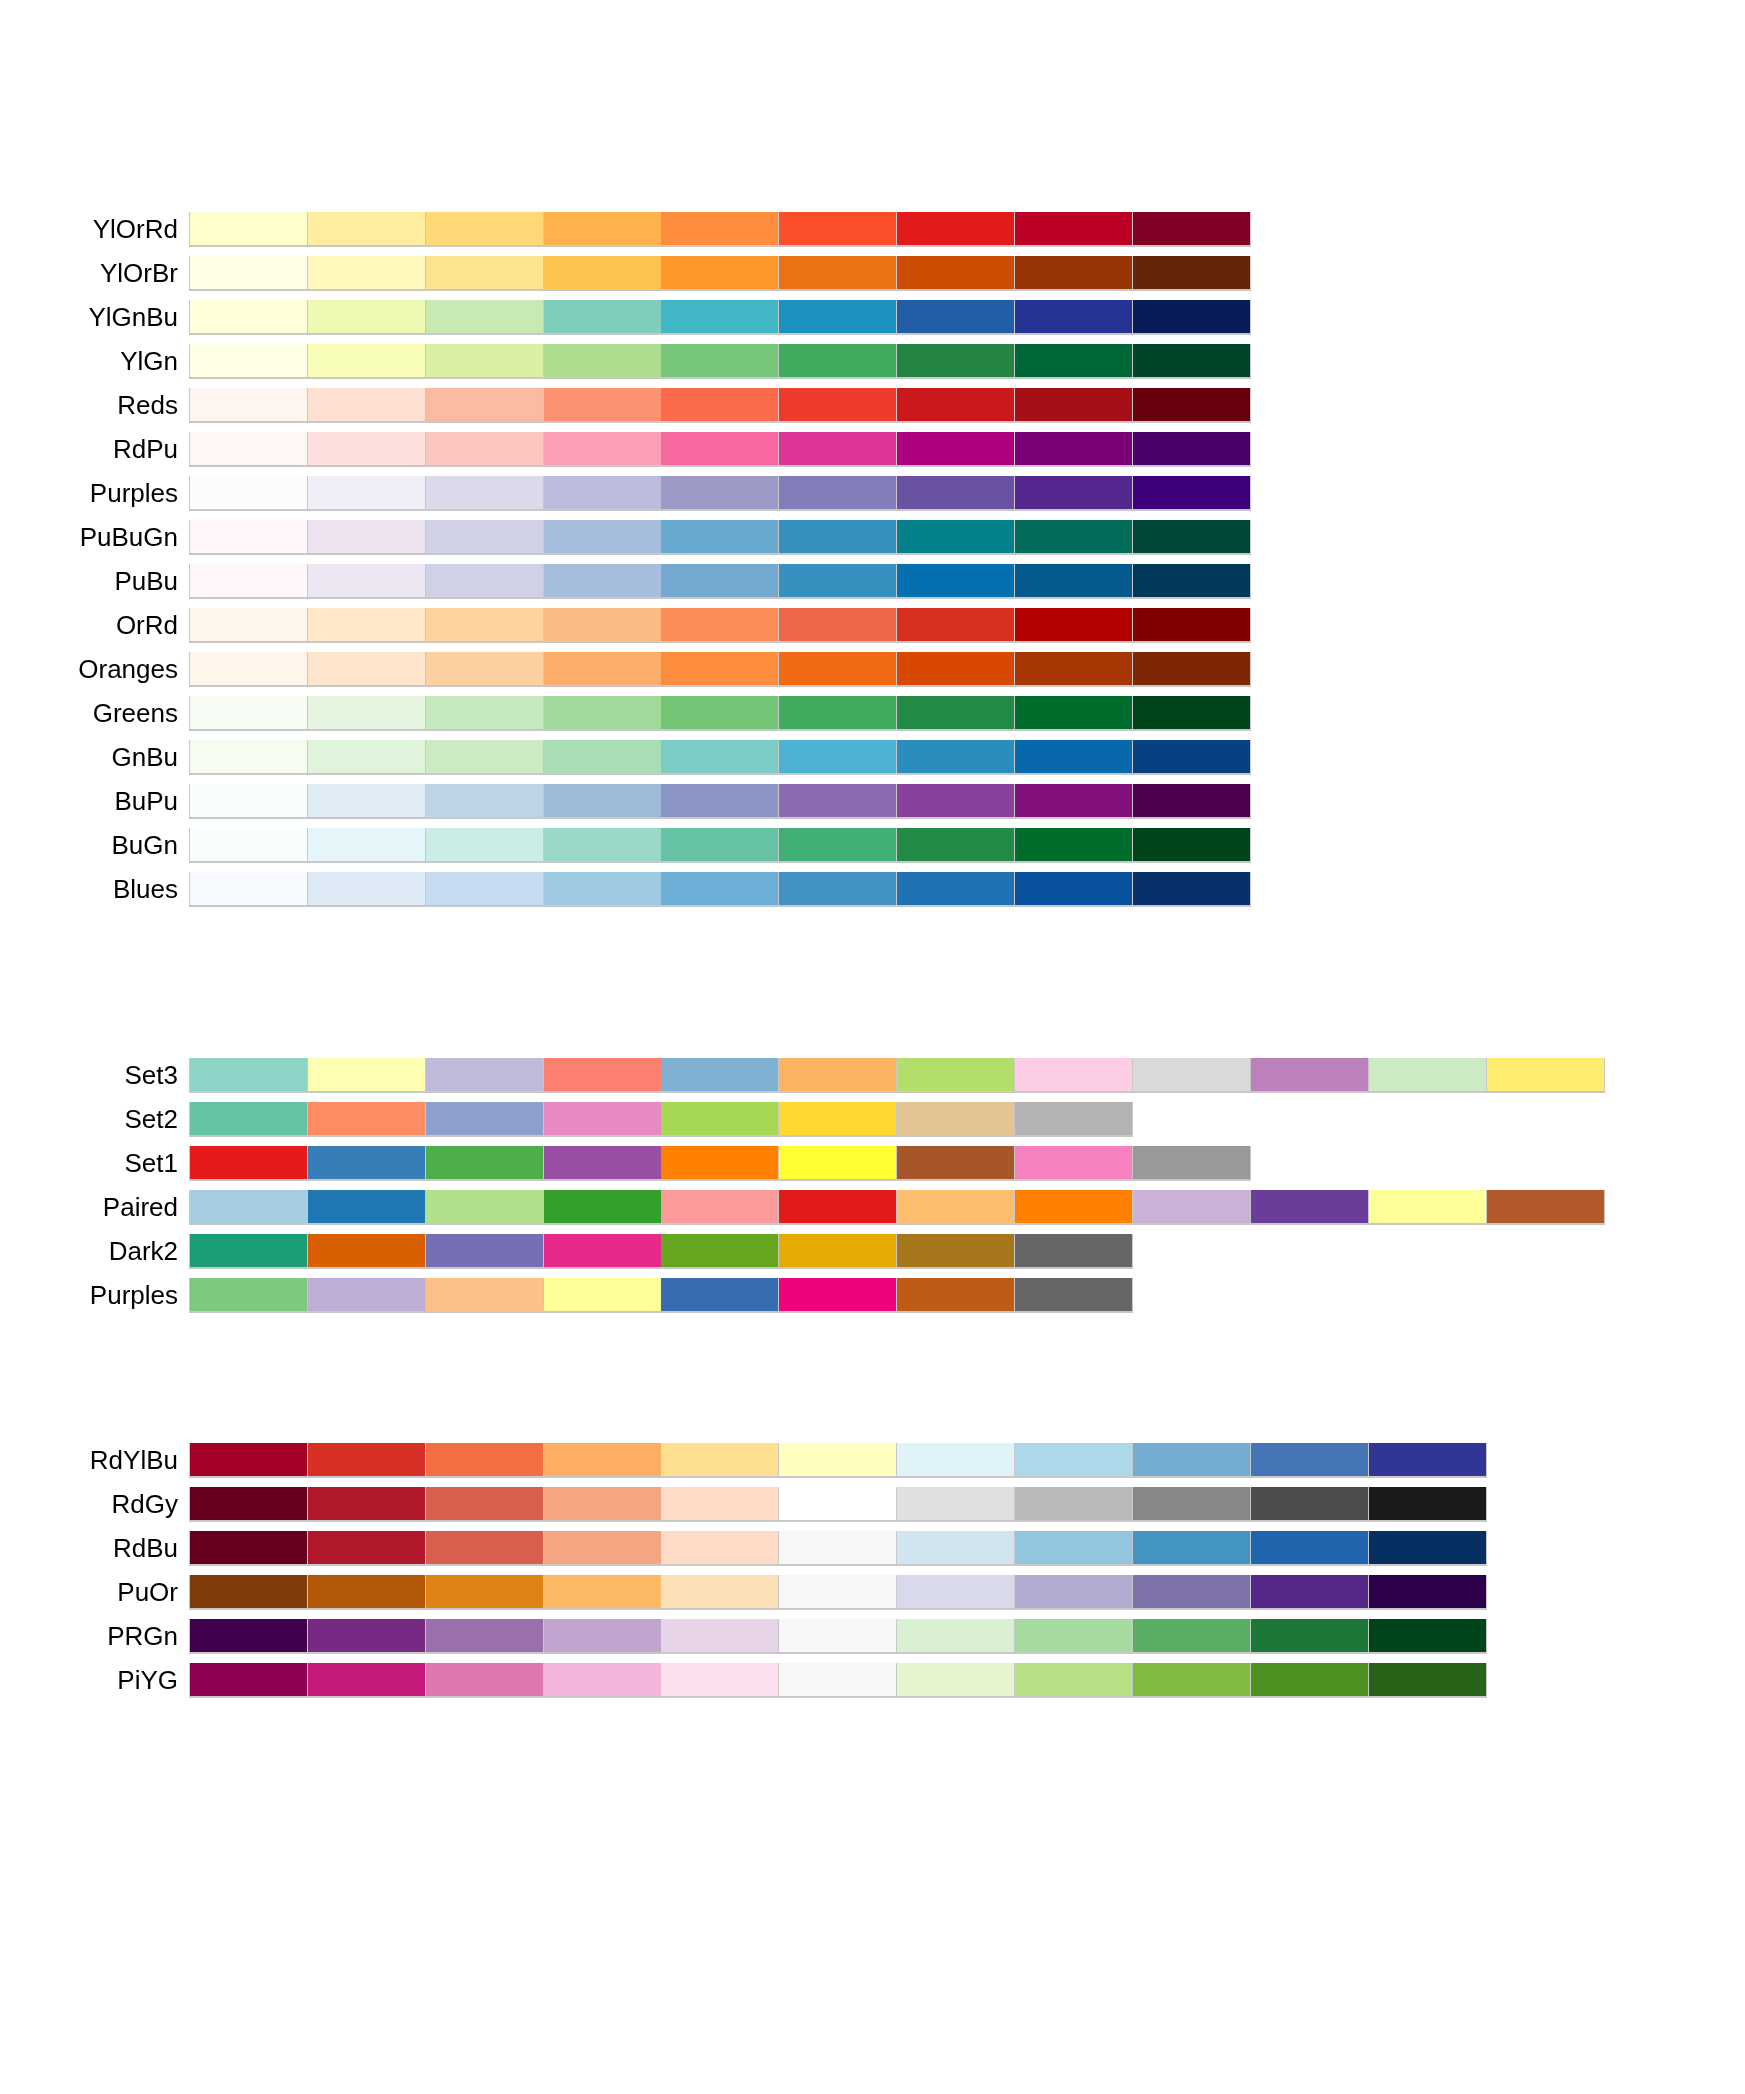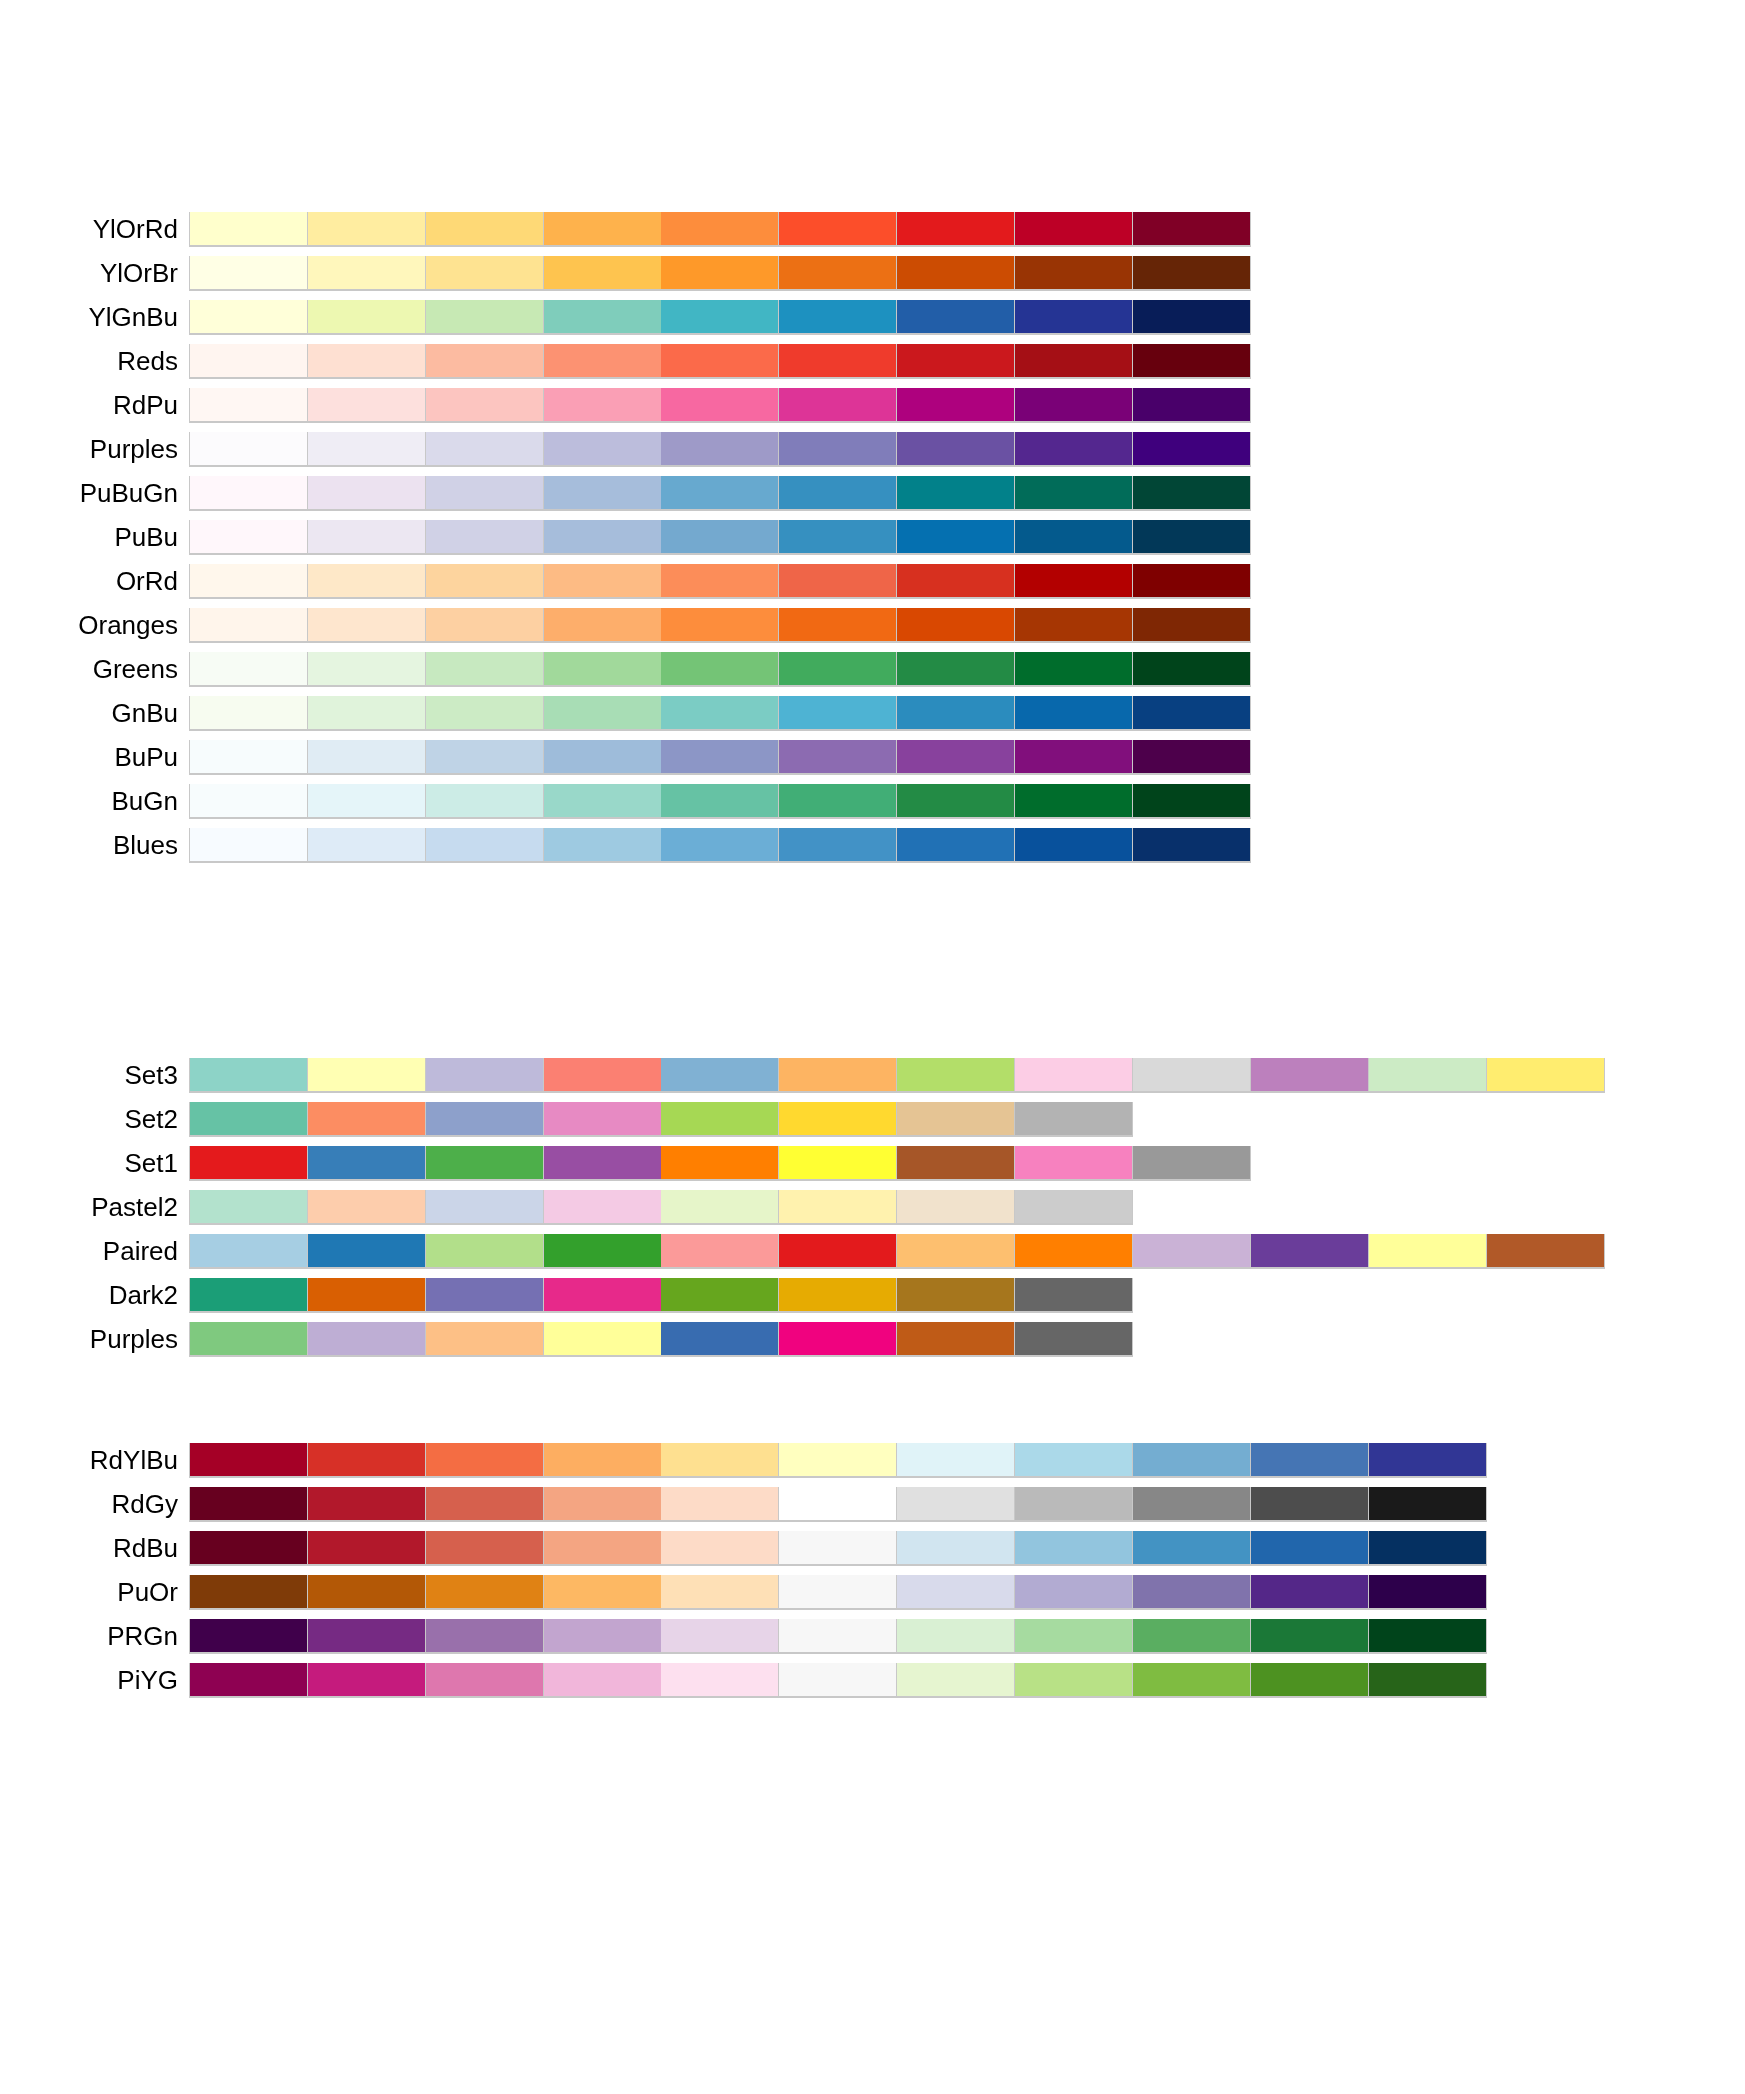--- a/index.html
+++ b/index.html
@@ -90,20 +90,34 @@
           <div class="swatch" style="background: rgb(199, 233, 180);"></div>
           <div class="swatch" style="background: rgb(127, 205, 187);"></div>
           <div class="swatch" style="background: rgb(65, 182, 196);"></div>
           <div class="swatch" style="background: rgb(29, 145, 192);"></div>
           <div class="swatch" style="background: rgb(34, 94, 168);"></div>
           <div class="swatch" style="background: rgb(37, 52, 148);"></div>
           <div class="swatch" style="background: rgb(8, 29, 88); margin-right: 0.9px;"></div>
         </div>
       </div>
       <div class="row">
+        <div class="row-label">YlGn</div>
+        <div class="ramp" style="background: rgb(200, 200, 200);">
+          <div class="swatch" style="background: rgb(255, 255, 229);"></div>
+          <div class="swatch" style="background: rgb(247, 252, 185);"></div>
+          <div class="swatch" style="background: rgb(217, 240, 163);"></div>
+          <div class="swatch" style="background: rgb(173, 221, 142);"></div>
+          <div class="swatch" style="background: rgb(120, 198, 121);"></div>
+          <div class="swatch" style="background: rgb(65, 171, 93);"></div>
+          <div class="swatch" style="background: rgb(35, 132, 67);"></div>
+          <div class="swatch" style="background: rgb(0, 104, 55);"></div>
+          <div class="swatch" style="background: rgb(0, 69, 41); margin-right: 0.9px;"></div>
+        </div>
+      </div>
+      <div class="row">
         <div class="row-label">Reds</div>
         <div class="ramp" style="background: rgb(200, 200, 200);">
           <div class="swatch" style="background: rgb(255, 245, 240);"></div>
           <div class="swatch" style="background: rgb(254, 224, 210);"></div>
           <div class="swatch" style="background: rgb(252, 187, 161);"></div>
           <div class="swatch" style="background: rgb(252, 146, 114);"></div>
           <div class="swatch" style="background: rgb(251, 106, 74);"></div>
           <div class="swatch" style="background: rgb(239, 59, 44);"></div>
           <div class="swatch" style="background: rgb(203, 24, 29);"></div>
           <div class="swatch" style="background: rgb(165, 15, 21);"></div>
@@ -304,33 +318,20 @@
           <div class="swatch" style="background: rgb(77, 175, 74);"></div>
           <div class="swatch" style="background: rgb(152, 78, 163);"></div>
           <div class="swatch" style="background: rgb(255, 127, 0);"></div>
           <div class="swatch" style="background: rgb(255, 255, 51);"></div>
           <div class="swatch" style="background: rgb(166, 86, 40);"></div>
           <div class="swatch" style="background: rgb(247, 129, 191);"></div>
           <div class="swatch" style="background: rgb(153, 153, 153); margin-right: 0.9px;"></div>
         </div>
       </div>
       <div class="row">
-        <div class="row-label">Pastel2</div>
-        <div class="ramp" style="background: rgb(200, 200, 200);">
-          <div class="swatch" style="background: rgb(179, 226, 205);"></div>
-          <div class="swatch" style="background: rgb(253, 205, 172);"></div>
-          <div class="swatch" style="background: rgb(203, 213, 232);"></div>
-          <div class="swatch" style="background: rgb(244, 202, 228);"></div>
-          <div class="swatch" style="background: rgb(230, 245, 201);"></div>
-          <div class="swatch" style="background: rgb(255, 242, 174);"></div>
-          <div class="swatch" style="background: rgb(241, 226, 204);"></div>
-          <div class="swatch" style="background: rgb(204, 204, 204); margin-right: 0.9px;"></div>
-        </div>
-      </div>
-      <div class="row">
         <div class="row-label">Paired</div>
         <div class="ramp" style="background: rgb(200, 200, 200);">
           <div class="swatch" style="background: rgb(166, 206, 227);"></div>
           <div class="swatch" style="background: rgb(31, 120, 180);"></div>
           <div class="swatch" style="background: rgb(178, 223, 138);"></div>
           <div class="swatch" style="background: rgb(51, 160, 44);"></div>
           <div class="swatch" style="background: rgb(251, 154, 153);"></div>
           <div class="swatch" style="background: rgb(227, 26, 28);"></div>
           <div class="swatch" style="background: rgb(253, 191, 111);"></div>
           <div class="swatch" style="background: rgb(255, 127, 0);"></div>

